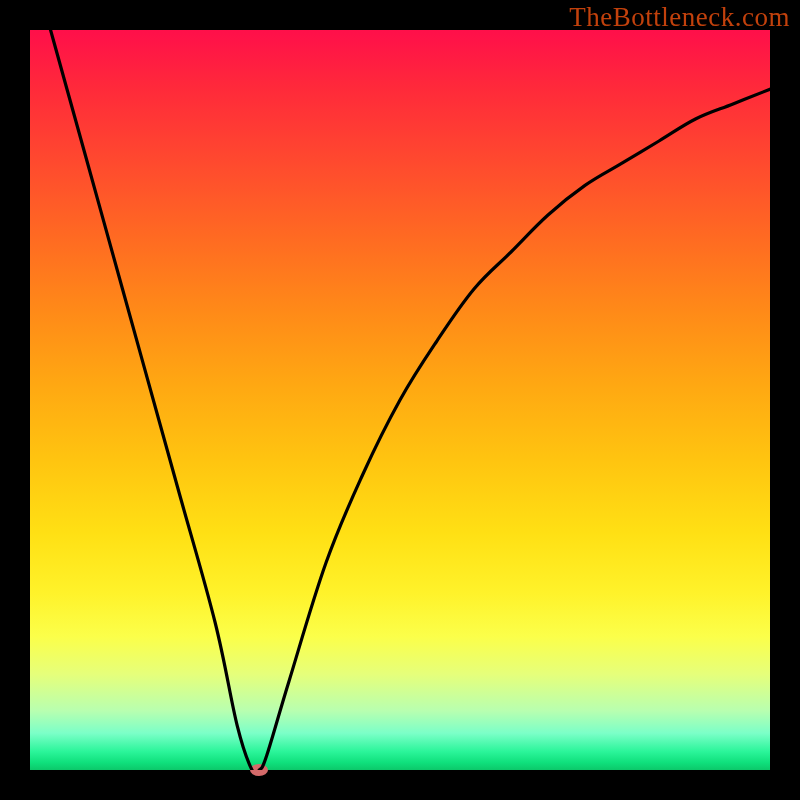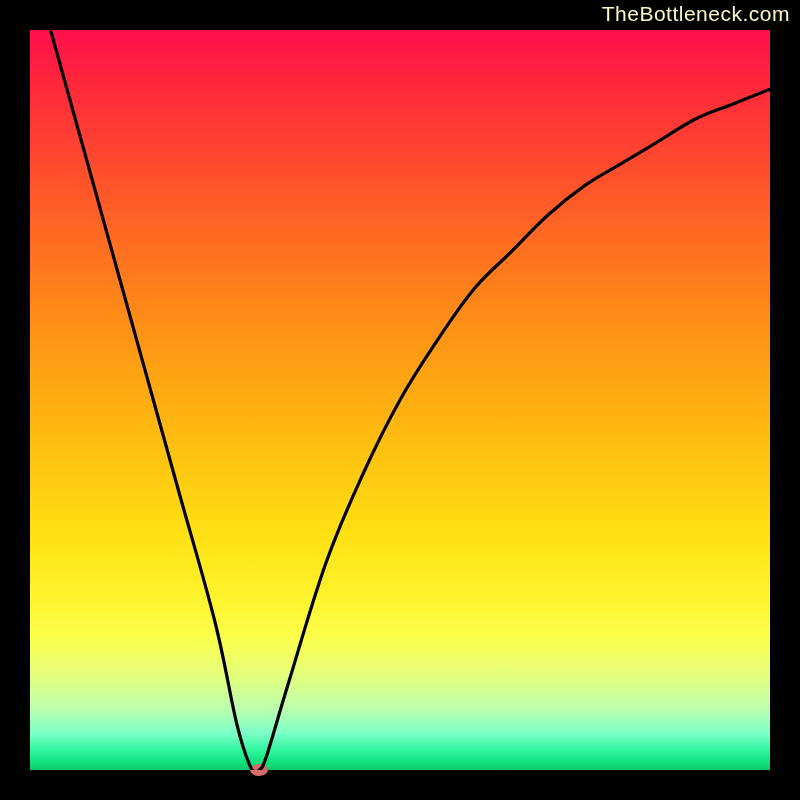--- a/index.html
+++ b/index.html
@@ -14,25 +14,26 @@
   .frame {
     position: relative;
     width: 800px;
     height: 800px;
     background: #000;
   }
   .watermark {
     position: absolute;
     top: 2px;
     right: 10px;
-    color: #fef9c3;
-    font-size: 21px;
+    color: #c2410c;
+    font-size: 27px;
     font-weight: 500;
     letter-spacing: 0.5px;
     z-index: 5;
+    font-family: Liberation Serif, serif;
   }
   .plot {
     position: absolute;
     left: 30px;
     top: 30px;
     width: 740px;
     height: 740px;
     background: linear-gradient(to bottom,
       #ff0f4a 0%,
       #ff2a3a 8%,

